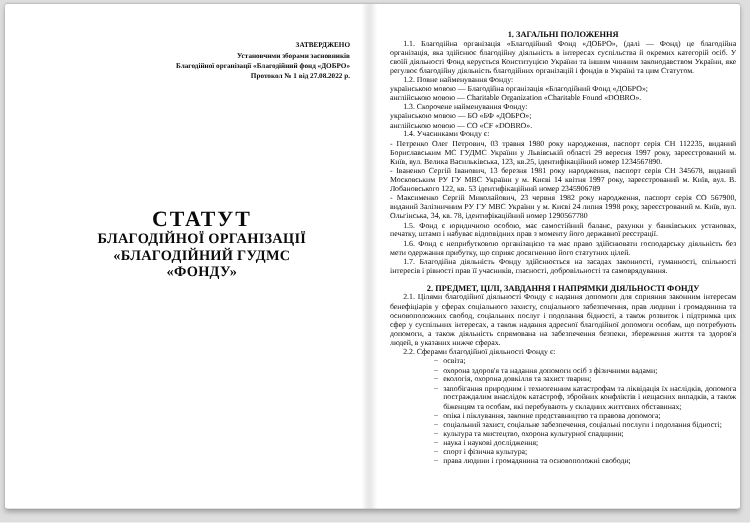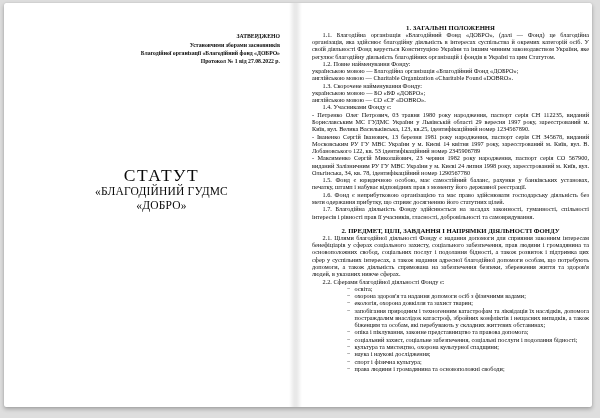--- a/index.html
+++ b/index.html
@@ -27,21 +27,21 @@
     position:absolute;top:29px;right:9px;width:230px;
   }
   .approval-inner{
     width:460px;transform:scale(0.5);transform-origin:100% 0;
     margin-left:-230px;
     text-align:right;font-weight:bold;font-size:11.5px;line-height:16.5px;
   }
 
   
   .charter-title{
-    position:absolute;left:36px;right:6px;top:162px;text-align:center;font-weight:normal;
+    position:absolute;left:36px;right:6px;top:162px;text-align:center;font-weight:bold;
   }
   .title-main{font-size:17.5px;letter-spacing:1.5px;line-height:20px;}
   .title-sub{font-size:11.5px;line-height:13.6px;letter-spacing:0.2px;}
 
   
   .rp-content{position:absolute;left:10px;top:0;width:277px;}
   .shrink{
     width:554px;transform:scale(0.5);transform-origin:0 0;
     font-size:12.5px;line-height:14.55px;text-align:justify;
   }
@@ -66,22 +66,23 @@
     <div class="approval">
       <div class="approval-inner">
         <div>ЗАТВЕРДЖЕНО</div>
         <div>Установчими зборами засновників</div>
         <div>Благодійної організації «Благодійний фонд «ДОБРО»</div>
         <div>Протокол № 1 від 27.08.2022 р.</div>
       </div>
     </div>
     <div class="charter-title">
       <div class="title-main">СТАТУТ</div>
+      <div class="title-sub">БЛАГОДІЙНОЇ ОРГАНІЗАЦІЇ</div>
       <div class="title-sub">«БЛАГОДІЙНИЙ ГУДМС</div>
-      <div class="title-sub">«ДОБРО»</div>
+      <div class="title-sub">«ФОНДУ»</div>
     </div>
   </div>
 
   <div class="gutter"></div>
 
   <div class="page page-right">
     <div class="rp-content">
       <div class="shrink">
 
         <h2 class="sec-heading sec1-heading">1. ЗАГАЛЬНІ ПОЛОЖЕННЯ</h2>

